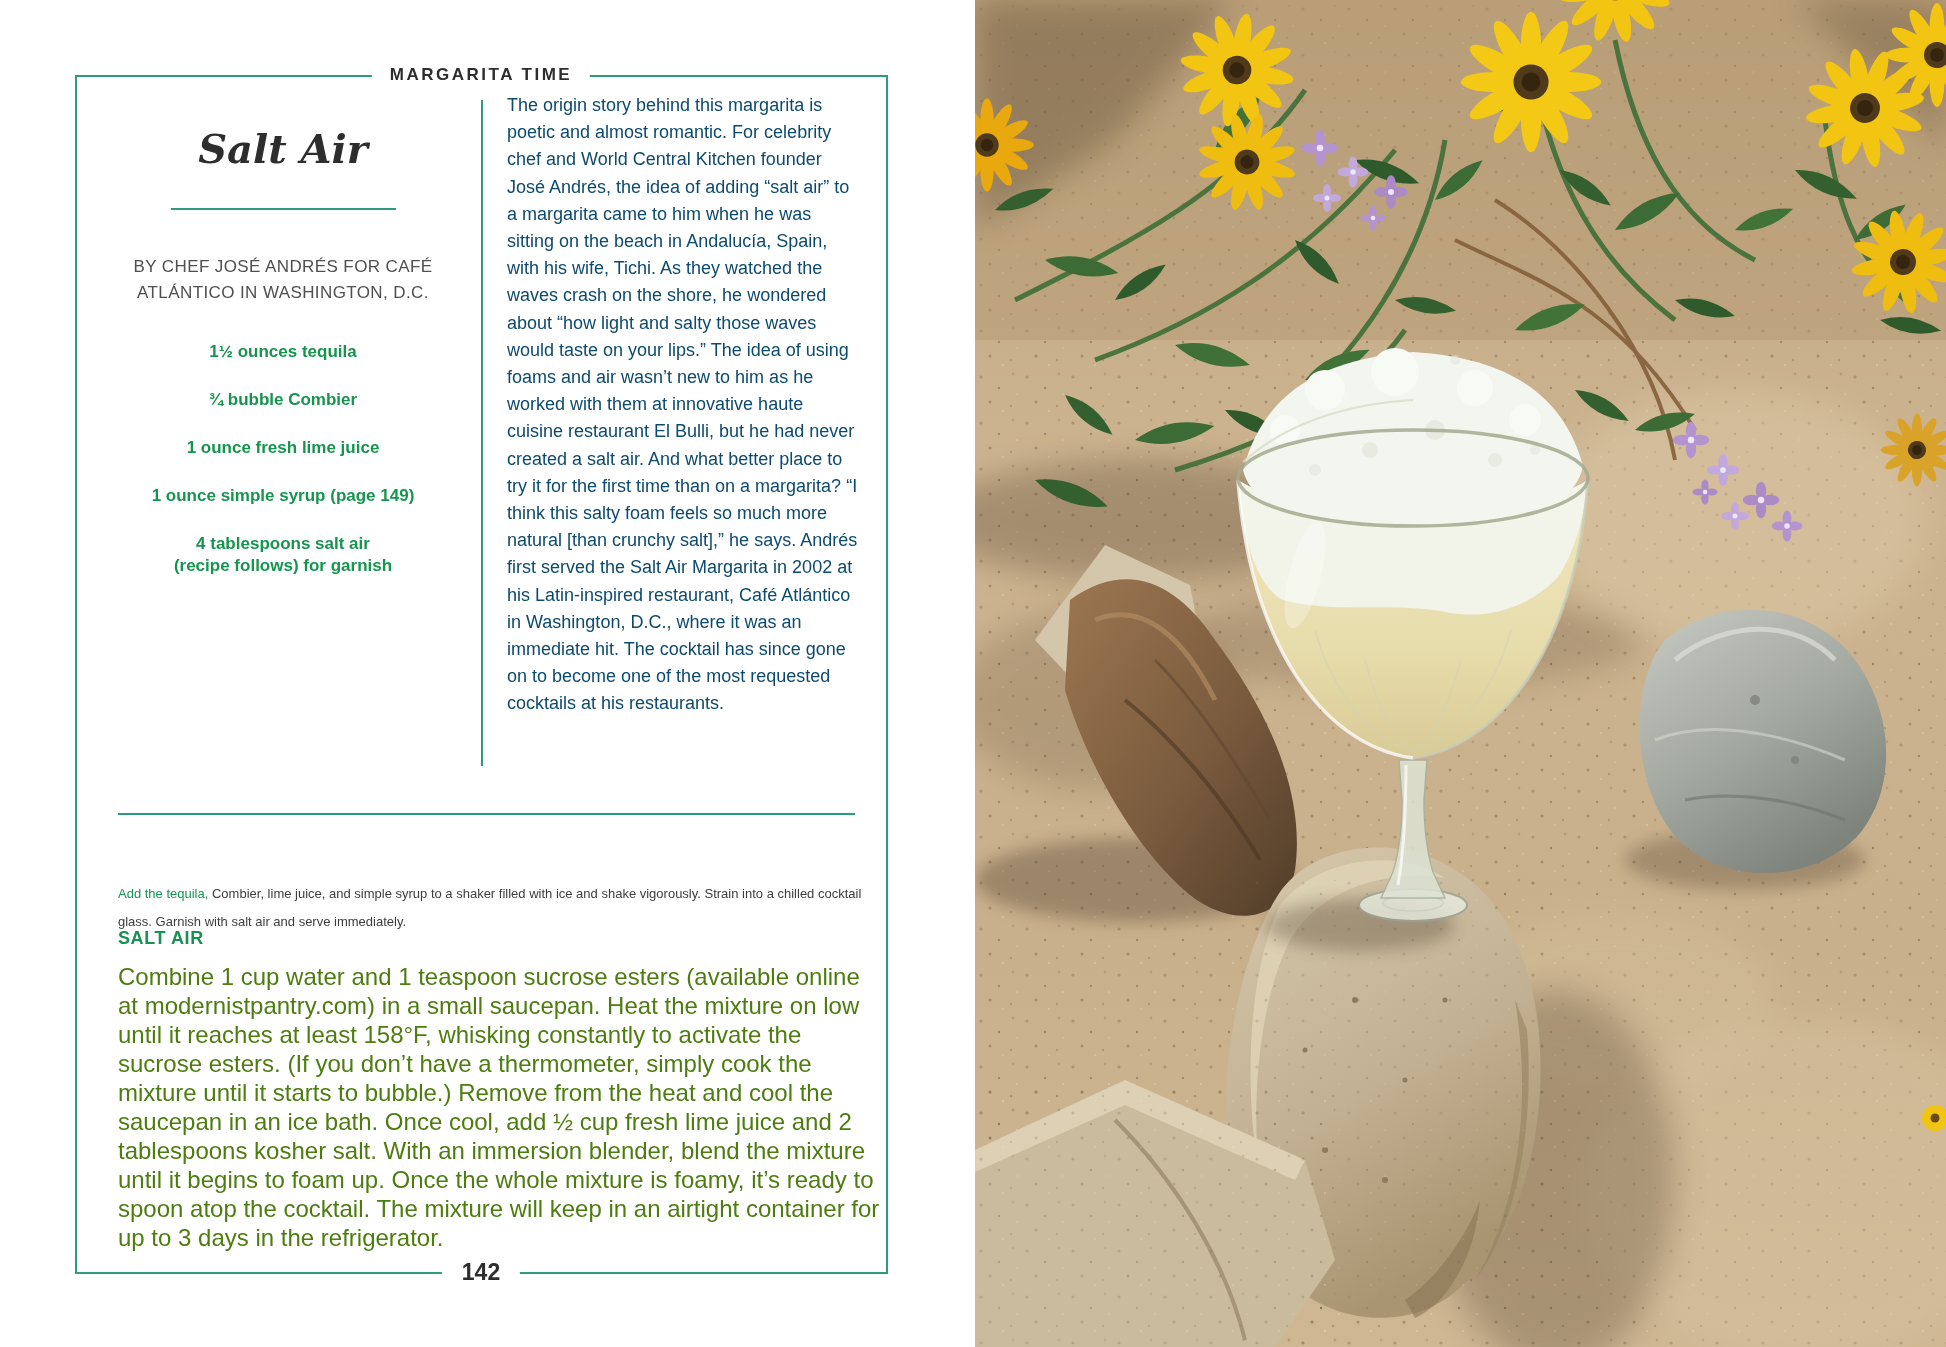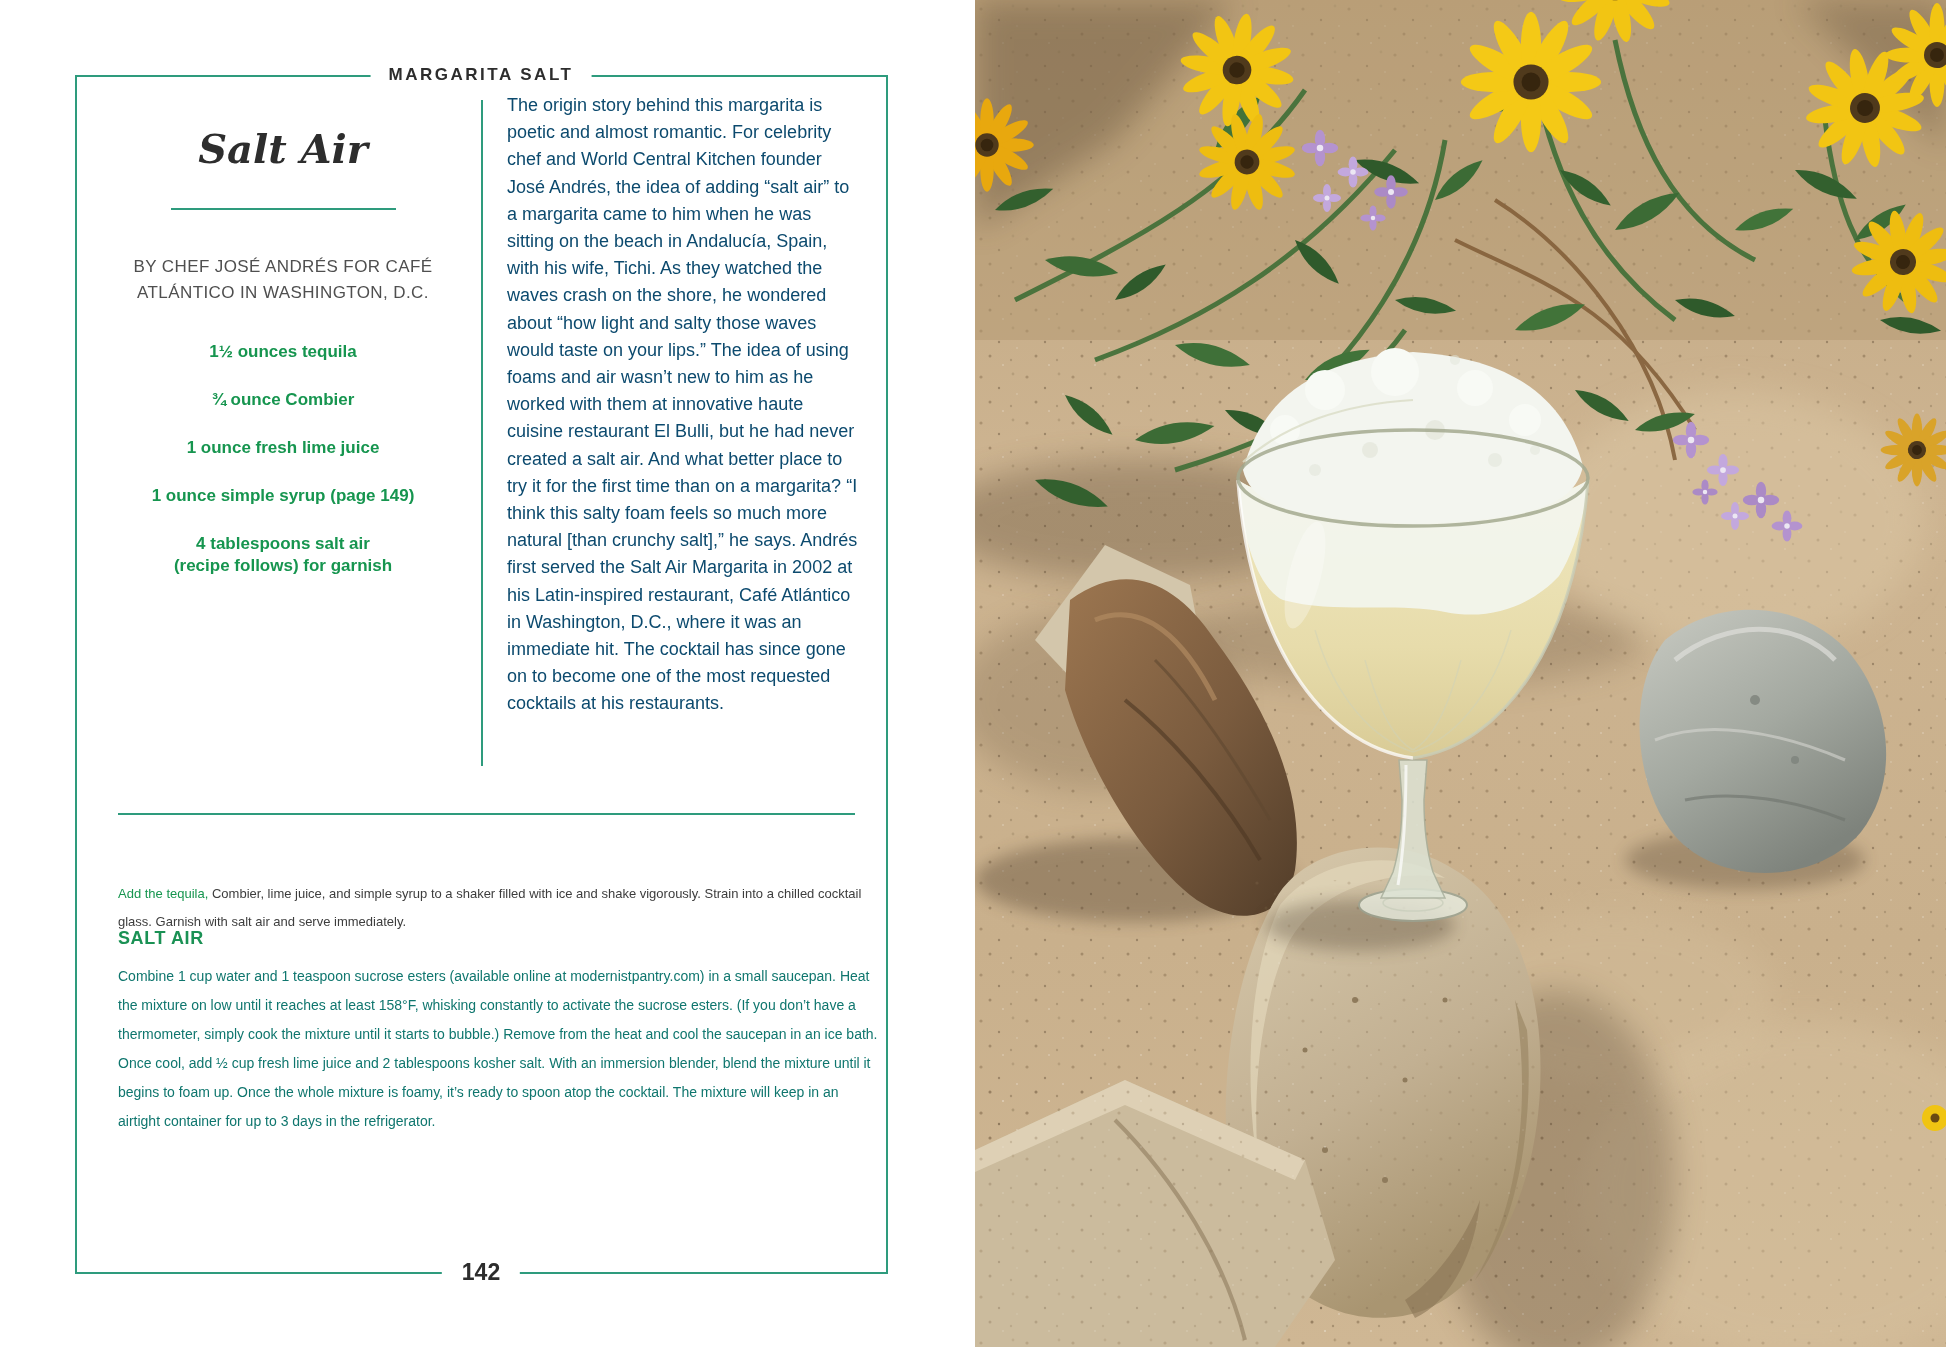--- a/index.html
+++ b/index.html
@@ -25,45 +25,45 @@
               line-height:1.3;white-space:pre-line;}
   .vrule{position:absolute;left:481px;top:100px;width:2px;height:666px;background:#2E9B7D;}
   .story{position:absolute;left:507px;top:92px;width:356px;font-size:18px;
          line-height:27.2px;color:#0c4a6e;}
   .hdivider{position:absolute;left:118px;top:813px;width:737px;height:2px;background:#2E9B7D;}
   .method{position:absolute;left:118px;top:880px;width:756px;font-size:13px;
           line-height:28px;color:#3d3d3d;}
   .method-lead{color:#16954F;}
   .subhead{position:absolute;left:118px;top:928px;font-size:18px;font-weight:700;
            letter-spacing:.6px;color:#1A9154;}
-  .saltair-body{position:absolute;left:118px;top:962px;width:762px;font-size:14px;
-                line-height:29px;color:#0f766e;}
+  .saltair-body{position:absolute;left:118px;top:962px;width:762px;font-size:24px;
+                line-height:29px;color:#4d7c0f;}
   
   .photo{position:absolute;left:975px;top:0;width:971px;height:1347px;}
   .photo svg{display:block;}
 </style>
 </head>
 <body>
 
 <div id="page">
 
   <div class="border-box"></div>
 
-  <div class="runhead">MARGARITA SALT</div>
+  <div class="runhead">MARGARITA TIME</div>
 
   <div class="title-block">
     <div class="title-script">Salt Air</div>
     <div class="title-rule"></div>
     <div class="byline">
       <div>BY CHEF JOSÉ ANDRÉS FOR CAFÉ</div>
       <div>ATLÁNTICO IN WASHINGTON, D.C.</div>
     </div>
     <div class="ingredients">
       <div class="ingredient">1½ ounces tequila</div>
-      <div class="ingredient">¾ ounce Combier</div>
+      <div class="ingredient">¾ bubble Combier</div>
       <div class="ingredient">1 ounce fresh lime juice</div>
       <div class="ingredient">1 ounce simple syrup (page 149)</div>
       <div class="ingredient">4 tablespoons salt air
 (recipe follows) for garnish</div>
     </div>
   </div>
 
   <div class="vrule"></div>
   <div class="story">The origin story behind this margarita is poetic and almost romantic. For celebrity chef and World Central Kitchen founder José Andrés, the idea of adding “salt air” to a margarita came to him when he was sitting on the beach in Andalucía, Spain, with his wife, Tichi. As they watched the waves crash on the shore, he wondered about “how light and salty those waves would taste on your lips.” The idea of using foams and air wasn’t new to him as he worked with them at innovative haute cuisine restaurant El Bulli, but he had never created a salt air. And what better place to try it for the first time than on a margarita? “I think this salty foam feels so much more natural [than crunchy salt],” he says. Andrés first served the Salt Air Margarita in 2002 at his Latin-inspired restaurant, Café Atlántico in Washington, D.C., where it was an immediate hit. The cocktail has since gone on to become one of the most requested cocktails at his restaurants.</div>
 

